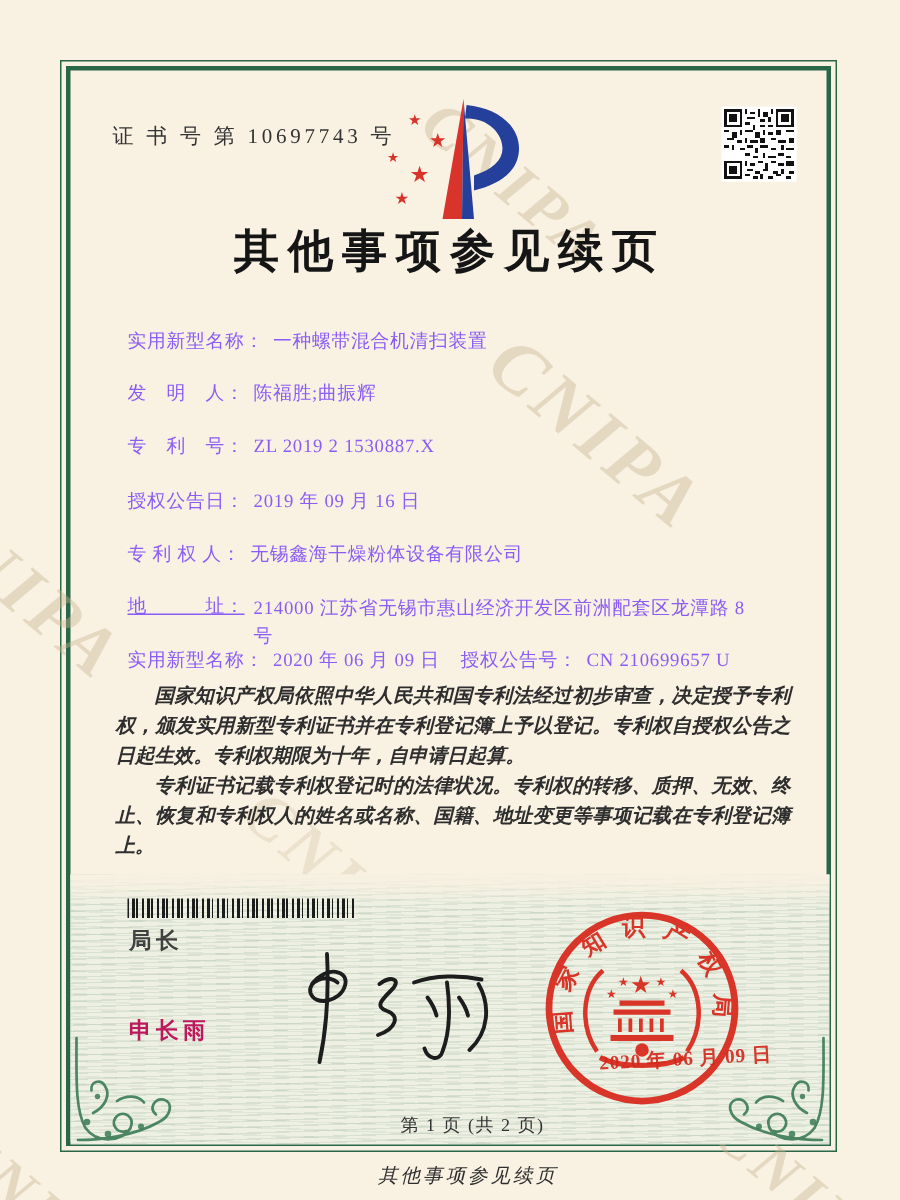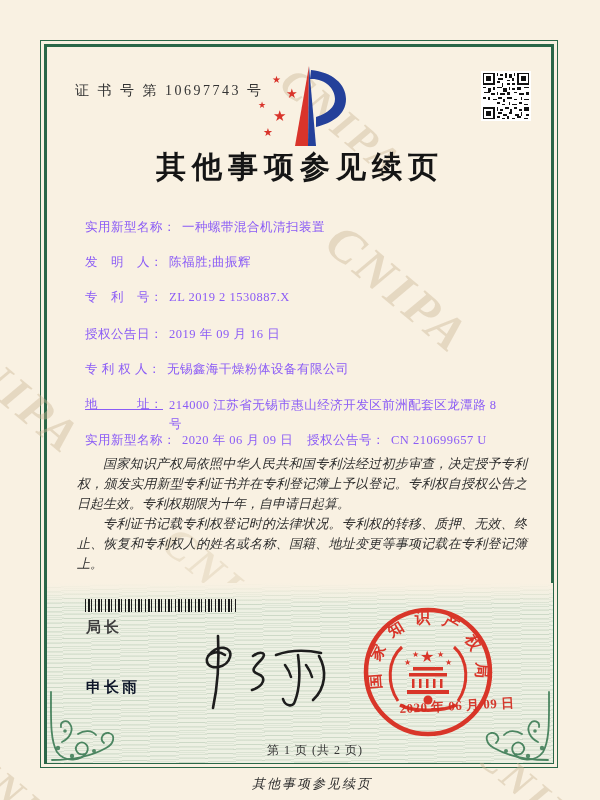--- a/index.html
+++ b/index.html
@@ -14,33 +14,33 @@
   .frame-outer{position:absolute;left:40px;top:40px;right:42px;bottom:32px;border:1px solid #2a6748;}
   .frame-inner{position:absolute;left:44px;top:44px;right:46px;bottom:36px;border:3px solid #2a6748;}
   .cert-no{left:75px;top:82px;font-size:14px;letter-spacing:2.5px;color:#333;text-align:center;}
   .title{left:0;top:147px;width:100%;text-align:center;font-size:30px;font-weight:bold;letter-spacing:6px;color:#151515;}
   .row{left:85px;font-size:12.5px;color:#8b5cf6;white-space:nowrap;}
   .row .lbl{display:inline-block;letter-spacing:0.5px;}
   .row .val{margin-left:6px;letter-spacing:0.5px;}
   .row .val.wrap{display:inline-block;white-space:pre-line;width:378px;vertical-align:top;line-height:19px;}
   .pair2{position:absolute;left:222px;top:0;white-space:nowrap;}
   .bodytext{left:77px;top:454px;width:450px;font-size:13px;line-height:20px;font-style:italic;color:#2e2e2e;}
-  .bodytext p{margin:0;text-indent:2em;text-align:justify;}
+  .bodytext p{margin:0;text-indent:2em;text-align:justify;font-weight:bold;}
   
   .band{left:47px;top:583px;width:506px;height:180px;
     background:
       repeating-linear-gradient(178deg, rgba(122,158,126,0.18) 0 1px, rgba(255,255,255,0) 1px 4px),
       repeating-linear-gradient(2deg, rgba(122,158,126,0.12) 0 1px, rgba(255,255,255,0) 1px 5px),
       linear-gradient(#edf0e3,#edf0e3);
   }
   .band-fade{left:47px;top:583px;width:506px;height:22px;background:linear-gradient(#f9f1e2,rgba(249,241,226,0));}
   .barcode{left:85px;top:599px;width:153px;height:13px;
     background:repeating-linear-gradient(90deg,#1c1c1c 0 1px,transparent 1px 3px,#1c1c1c 3px 5px,transparent 5px 6px,#1c1c1c 6px 7px,transparent 7px 10px);}
   .director-title{left:86px;top:618px;font-size:15px;font-weight:bold;letter-spacing:3px;color:#404040;}
-  .director-name{left:86px;top:678px;font-size:15px;font-weight:bold;letter-spacing:3px;color:#0f172a;}
+  .director-name{left:86px;top:678px;font-size:15px;font-weight:bold;letter-spacing:3px;color:#be185d;}
   .seal-date{left:374px;top:697px;width:166px;text-align:center;font-size:13px;color:#d42a1e;
     transform:rotate(-3deg);letter-spacing:0.5px;font-weight:bold;opacity:.92;}
   .page-num{left:0;top:742px;width:100%;text-align:center;font-size:12px;color:#333;letter-spacing:1px;padding-left:15px;}
   .footer-note{left:0;top:775px;width:100%;text-align:center;font-size:13px;font-style:italic;color:#2e2e2e;letter-spacing:2px;padding-left:12px;}
   .wm{position:absolute;font-weight:bold;font-style:italic;letter-spacing:4px;
     color:rgba(203,182,148,0.42);transform:rotate(40deg);transform-origin:left top;pointer-events:none;}
   svg{display:block;}
 </style>
 </head>
 <body>

